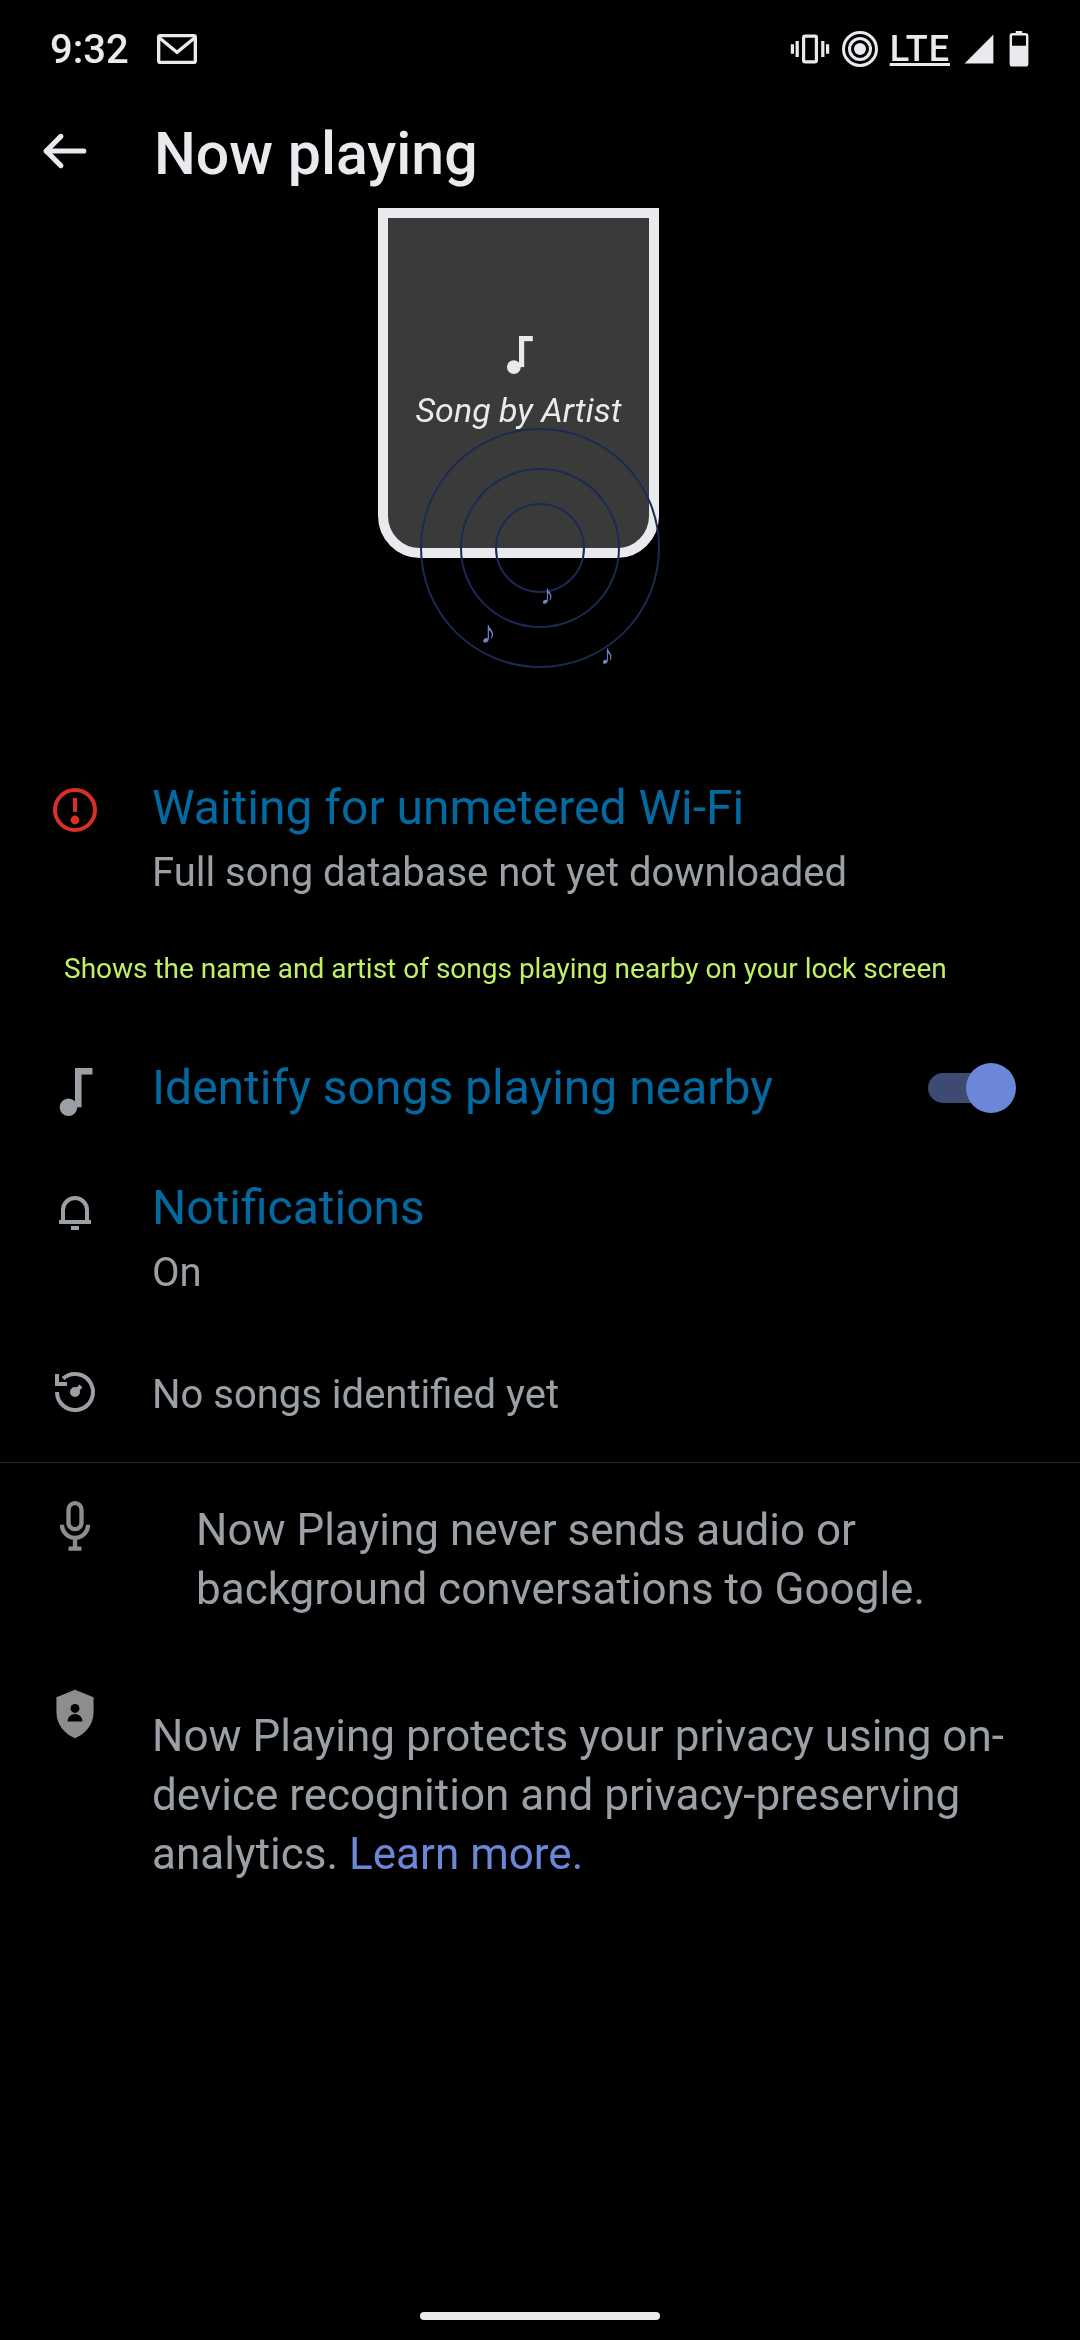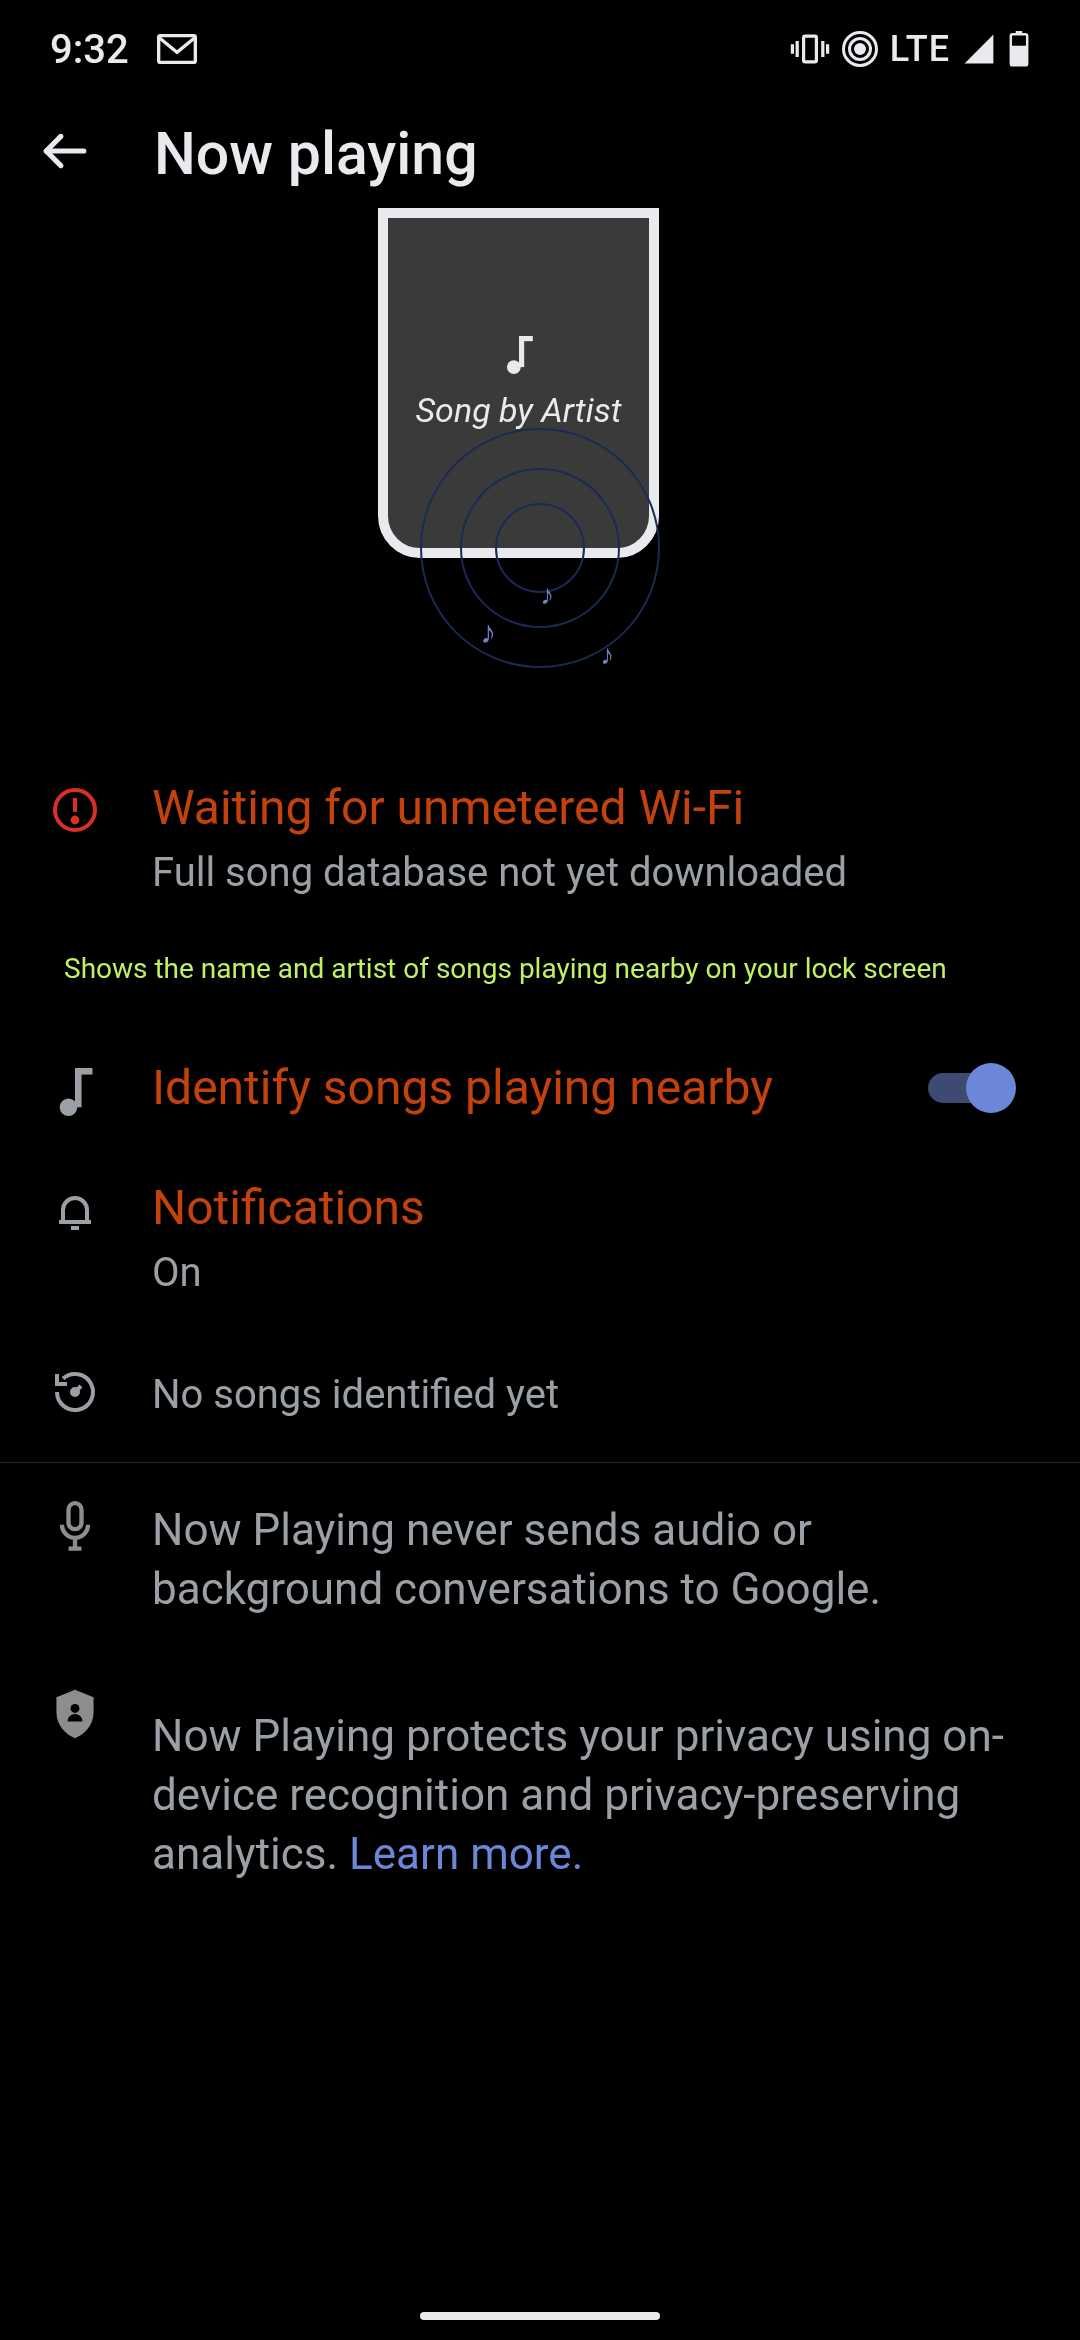--- a/index.html
+++ b/index.html
@@ -16,21 +16,21 @@
     .status-bar {
       height: 98px;
       display: flex;
       align-items: center;
       justify-content: space-between;
       padding: 0 50px;
       font-size: 40px;
       font-weight: 500;
     }
     .status-left { display: flex; align-items: center; gap: 28px; }
-    .status-right { display: flex; align-items: center; gap: 12px; }
+    .status-right { display: flex; align-items: center; gap: 12px; text-decoration: underline; }
     .status-right .lte { font-size: 36px; letter-spacing: 1px; }
     .status-icon { display:inline-flex; align-items:center; }
 
     
     .app-bar {
       height: 110px;
       display: flex;
       align-items: center;
       padding: 0 40px;
       gap: 64px;
@@ -94,21 +94,21 @@
     }
     .row .icon {
       width: 54px; flex:0 0 54px;
       display:flex; align-items:center; justify-content:center;
       margin-top:8px;
       color:#9aa0a6;
     }
     .row .icon.red { color:#d93025; }
     .row .icon.muted { color:#8d8d8d; }
     .row .text { flex:1; }
-    .row .title-line { font-size: 48px; color:#c2410c; line-height:1.25; }
+    .row .title-line { font-size: 48px; color:#0369a1; line-height:1.25; }
     .row .sub-line { font-size: 40px; color:#9aa0a6; margin-top:8px; line-height:1.35; }
     .row .trailing { display:flex; align-items:center; }
 
     .explain {
       padding: 20px 38px 40px 64px;
       font-size: 28px;
       color:#bef264;
       line-height:1.35;
     }
 
@@ -284,21 +284,21 @@
   <hr class="sep">
 
   <div class="row">
     <span class="icon muted">
       <svg width="40" height="52" viewBox="0 0 16 24" fill="none" stroke="#8d8d8d" stroke-width="2">
           <rect x="5" y="1" width="6" height="12" rx="3"></rect>
           <path d="M2 11 a6 6 0 0 0 12 0 M8 17 v5 M5 22 h6"></path>
         </svg>
     </span>
     <div class="text">
-      <div class="sub-line" style="font-size:44px;">Now Playing never sends audio or background conversations to Google.</div>
+      <div class="sub-line" style="font-size:44px;margin-left:44px;">Now Playing never sends audio or background conversations to Google.</div>
     </div>
   </div>
 
   <div class="row">
     <span class="icon muted">
       <svg width="48" height="52" viewBox="0 0 24 28" fill="#8d8d8d">
           <path d="M12 1 L22 5 v8 c0 7 -5 12 -10 14 C7 25 2 20 2 13 V5 Z"></path>
           <circle cx="12" cy="11" r="2.4" fill="#000"></circle>
           <path d="M8 18 c0 -2.5 2 -4 4 -4 s4 1.5 4 4 Z" fill="#000"></path>
         </svg>

